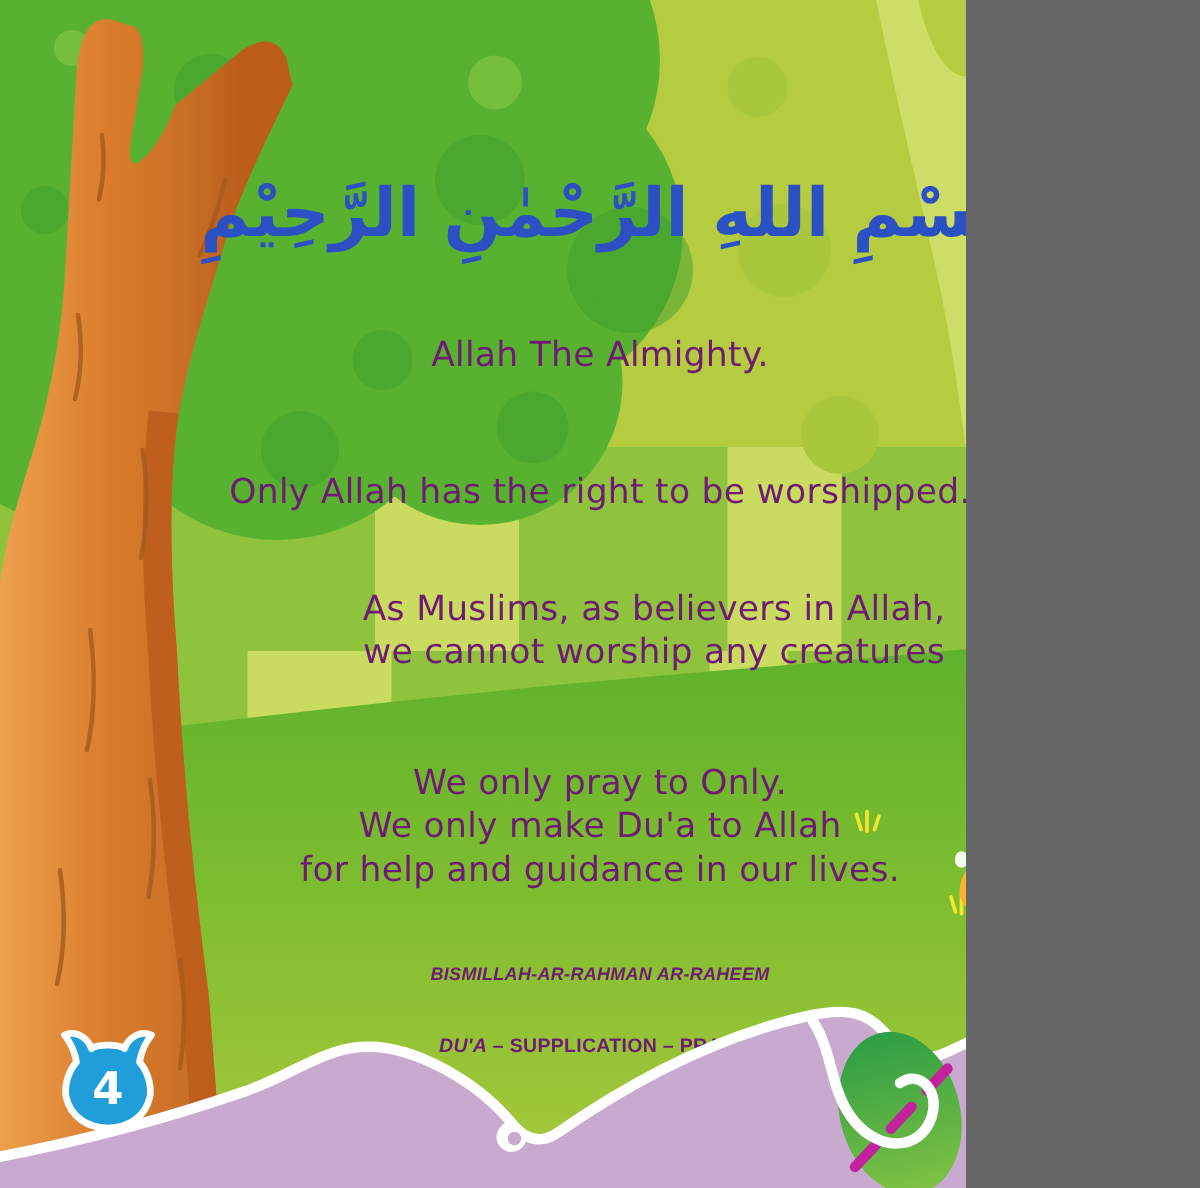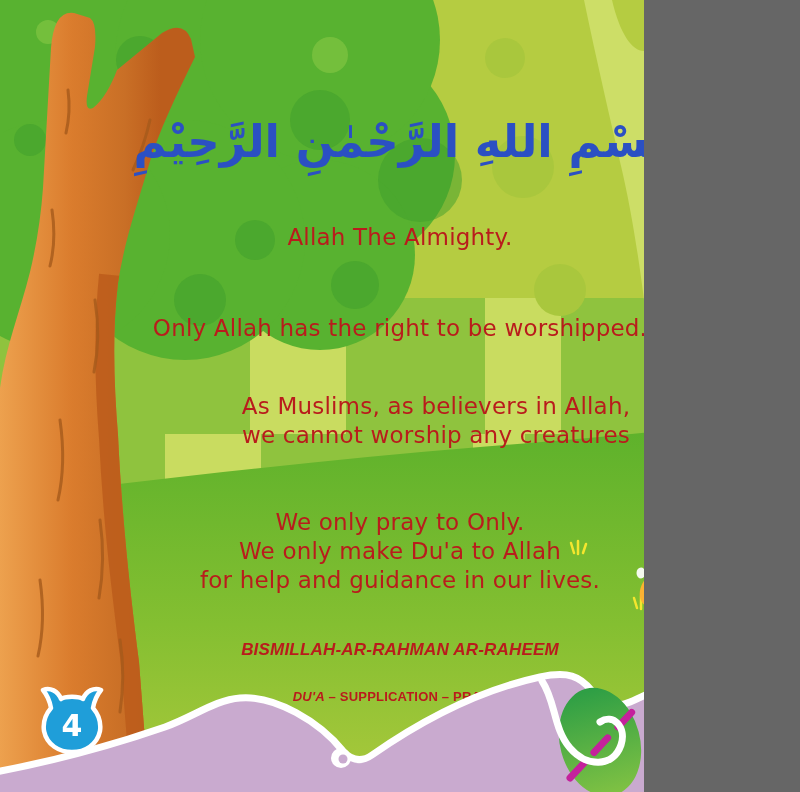--- a/index.html
+++ b/index.html
@@ -40,27 +40,27 @@
   .d8{left:14px;top:124px;width:32px;height:32px;}
   .cnp-light{position:absolute;border-radius:50%;background:#8ccb47;opacity:.55;}
   .l1{left:312px;top:37px;width:36px;height:36px;}
   .l2{left:36px;top:20px;width:24px;height:24px;}
   
   .grass-svg{left:0;top:0;z-index:4;}
   .trunk-svg{left:0;top:0;z-index:5;}
   .fauna-svg{left:0;top:0;z-index:6;}
   .footer-svg{left:0;top:0;z-index:9;}
   
-  .txt{position:absolute;left:0;width:800px;text-align:center;color:#b91c1c;z-index:8;}
+  .txt{position:absolute;left:0;width:800px;text-align:center;color:#701a75;z-index:8;}
   .basmala{top:96px;height:92px;line-height:92px;font-size:45px;font-weight:bold;
            color:#2b50c3;direction:rtl;}
   .stmt{font-size:23px;line-height:29px;letter-spacing:.2px;}
   .s0{top:223px;} .s1{top:280px;} .s2{top:314px;} .s3{top:392px;padding-left:36px;} .s4{top:508px;}
   .fnote{font-family:"Liberation Sans",sans-serif;font-weight:bold;letter-spacing:.2px;}
-  .f1{top:642px;font-size:17px;font-style:italic;line-height:15px;}
+  .f1{top:642px;font-size:12px;font-style:italic;line-height:15px;}
   .f2{top:657px;font-size:13px;line-height:15px;}
   .f3{top:689px;font-size:13px;line-height:15px;}
   .f3 i{font-style:italic;}
   
   .badge{left:32px;top:686px;width:80px;height:74px;z-index:10;}
   .badge text{font-family:"DejaVu Sans",sans-serif;font-weight:bold;font-size:30px;fill:#fff;}
 </style>
 </head>
 <body>
 

